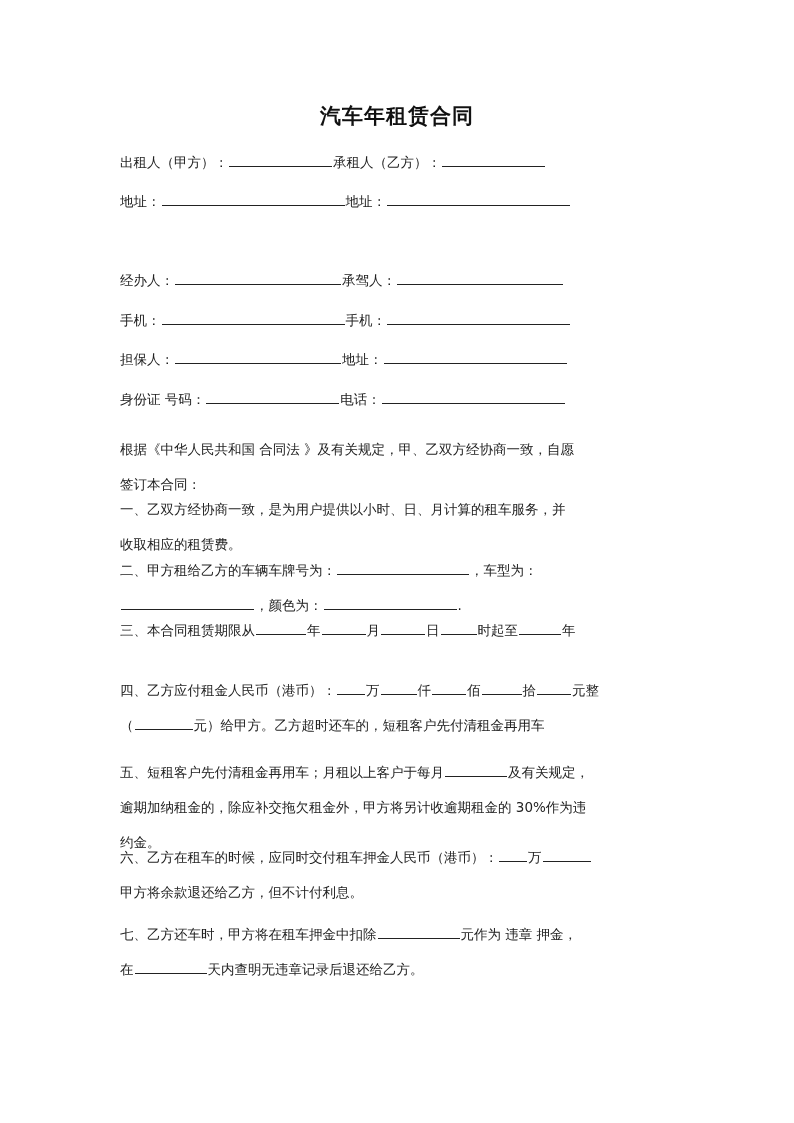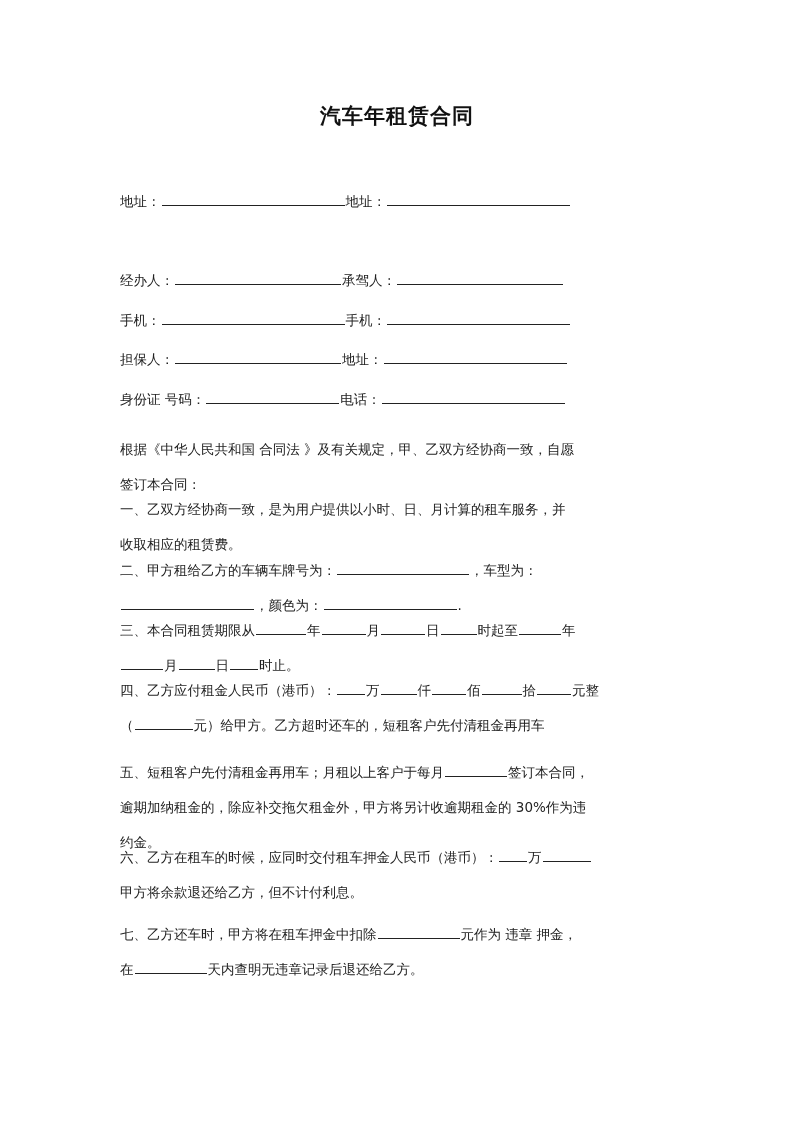--- a/index.html
+++ b/index.html
@@ -12,20 +12,23 @@
   .blank { display:inline-block; border-bottom:1px solid #222; height:15px; vertical-align:baseline; margin:0 1px; }
   .para { position:absolute; left:120px; font-size:13.5px; line-height:23px; white-space:nowrap; }
   .line { display:block; height:23px;margin-top:12px; }
 </style>
 </head>
 <body>
 
 <div class="page">
   <div class="title">汽车年租赁合同</div>
 
+  <div class="row" style="top:147px">
+    <span>出租人（甲方）：</span><span class="blank" style="width:103px"></span><span>承租人（乙方）：</span><span class="blank" style="width:103px"></span>
+  </div>
   <div class="row" style="top:186px">
     <span>地址：</span><span class="blank" style="width:183px"></span><span>地址：</span><span class="blank" style="width:183px"></span>
   </div>
   <div class="row" style="top:265px">
     <span>经办人：</span><span class="blank" style="width:166px"></span><span>承驾人：</span><span class="blank" style="width:166px"></span>
   </div>
   <div class="row" style="top:305px">
     <span>手机：</span><span class="blank" style="width:183px"></span><span>手机：</span><span class="blank" style="width:183px"></span>
   </div>
   <div class="row" style="top:344px">
@@ -45,30 +48,29 @@
     <span class="line">收取相应的租赁费。</span>
   </div>
 
   <div class="para" style="top:543px">
     <span class="line"><span>二、甲方租给乙方的车辆车牌号为：</span><span class="blank" style="width:132px"></span><span>，车型为：</span></span>
     <span class="line"><span class="blank" style="width:133px"></span><span>，颜色为：</span><span class="blank" style="width:133px"></span><span>.</span></span>
   </div>
 
   <div class="para" style="top:603px">
     <span class="line"><span>三、本合同租赁期限从</span><span class="blank" style="width:50px"></span><span>年</span><span class="blank" style="width:44px"></span><span>月</span><span class="blank" style="width:44px"></span><span>日</span><span class="blank" style="width:36px"></span><span>时起至</span><span class="blank" style="width:42px"></span><span>年</span></span>
-    <span class="line"><span class="blank" style="width:42px"></span><span>月</span><span class="blank" style="width:36px"></span><span>日</span><span class="blank" style="width:28px"></span><span>时止。</span></span>
   </div>
 
   <div class="para" style="top:663px">
     <span class="line"><span>四、乙方应付租金人民币（港币）：</span><span class="blank" style="width:28px"></span><span>万</span><span class="blank" style="width:36px"></span><span>仟</span><span class="blank" style="width:34px"></span><span>佰</span><span class="blank" style="width:40px"></span><span>拾</span><span class="blank" style="width:34px"></span><span>元整</span></span>
     <span class="line"><span>（</span><span class="blank" style="width:58px"></span><span>元）给甲方。乙方超时还车的，短租客户先付清租金再用车</span></span>
   </div>
 
   <div class="para" style="top:745px">
-    <span class="line"><span>五、短租客户先付清租金再用车；月租以上客户于每月</span><span class="blank" style="width:62px"></span><span>签订本合同，</span></span>
+    <span class="line"><span>五、短租客户先付清租金再用车；月租以上客户于每月</span><span class="blank" style="width:62px"></span><span>及有关规定，</span></span>
     <span class="line">逾期加纳租金的，除应补交拖欠租金外，甲方将另计收逾期租金的 30%作为违</span>
     <span class="line">约金。</span>
   </div>
 
   <div class="para" style="top:830px">
     <span class="line"><span>六、乙方在租车的时候，应同时交付租车押金人民币（港币）：</span><span class="blank" style="width:28px"></span><span>万</span><span class="blank" style="width:48px"></span></span>
     <span class="line">甲方将余款退还给乙方，但不计付利息。</span>
   </div>
 
   <div class="para" style="top:907px">

